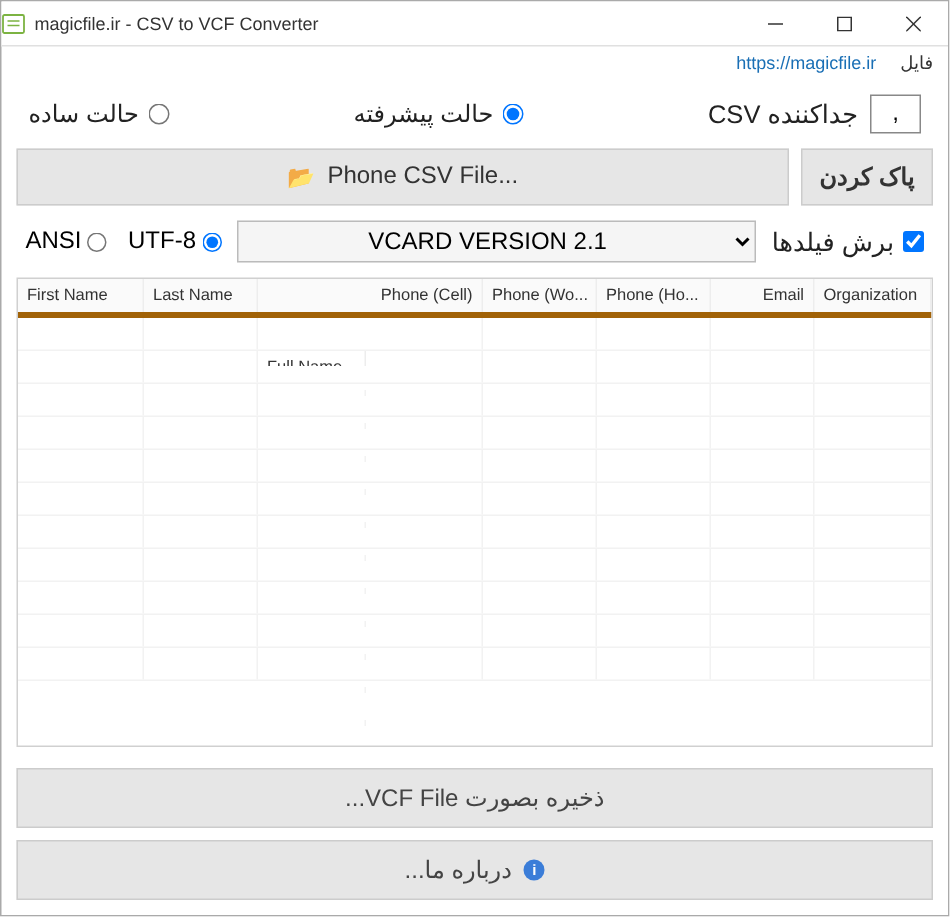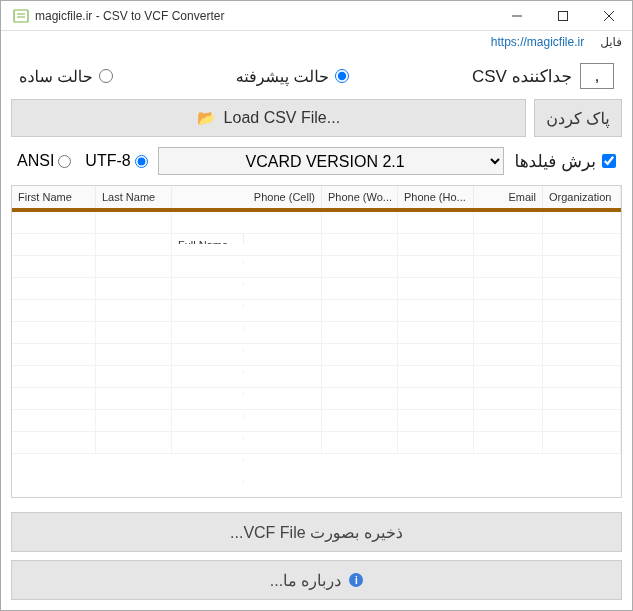--- a/index.html
+++ b/index.html
@@ -17,21 +17,21 @@
       border: 1px solid #aaa;
       display: flex;
       flex-direction: column;
     }
     .titlebar {
       height: 30px;
       background: #fff;
       border-bottom: 1px solid #e0e0e0;
       display: flex;
       align-items: center;
-      padding-left: 12px;
+      padding-left: 0;
     }
     .titlebar .app-icon {
       width: 16px; height: 16px;
       display: inline-flex;
       align-items: center;
       justify-content: center;
       margin-right: 6px;
     }
     .titlebar .title {
       font-size: 12px;
@@ -115,21 +115,21 @@
       border: 1px solid #ccc;
       height: 38px;
       display: flex;
       align-items: center;
       justify-content: center;
       font-size: 16px;
       color: #333;
       cursor: pointer;
       gap: 8px;
     }
-    .btn-clear { width: 88px; }
+    .btn-clear { width: 88px; font-weight: bold; }
     .btn-load { flex: 1; }
     .folder-icon { color: #e8a33d; font-size: 15px; }
     .row3 {
       display: flex;
       align-items: center;
       direction: rtl;
       gap: 10px;
       padding: 2px 6px;
     }
     .checkbox-group {
@@ -284,21 +284,21 @@
         <input type="radio" name="mode" style="">
         <span>حالت ساده</span>
       </label>
     </div>
 
     <div class="row2">
       <button class="btn btn-clear">
         <span>پاک کردن</span>
       </button>
       <button class="btn btn-load">
-        <span>...Load CSV File</span>
+        <span>...Phone CSV File</span>
         <span class="folder-icon">📂</span>
       </button>
     </div>
 
     <div class="row3">
       <label class="checkbox-group">
         <input type="checkbox" checked="" style="">
         <span>برش فیلدها</span>
       </label>
       <select class="select-version">

